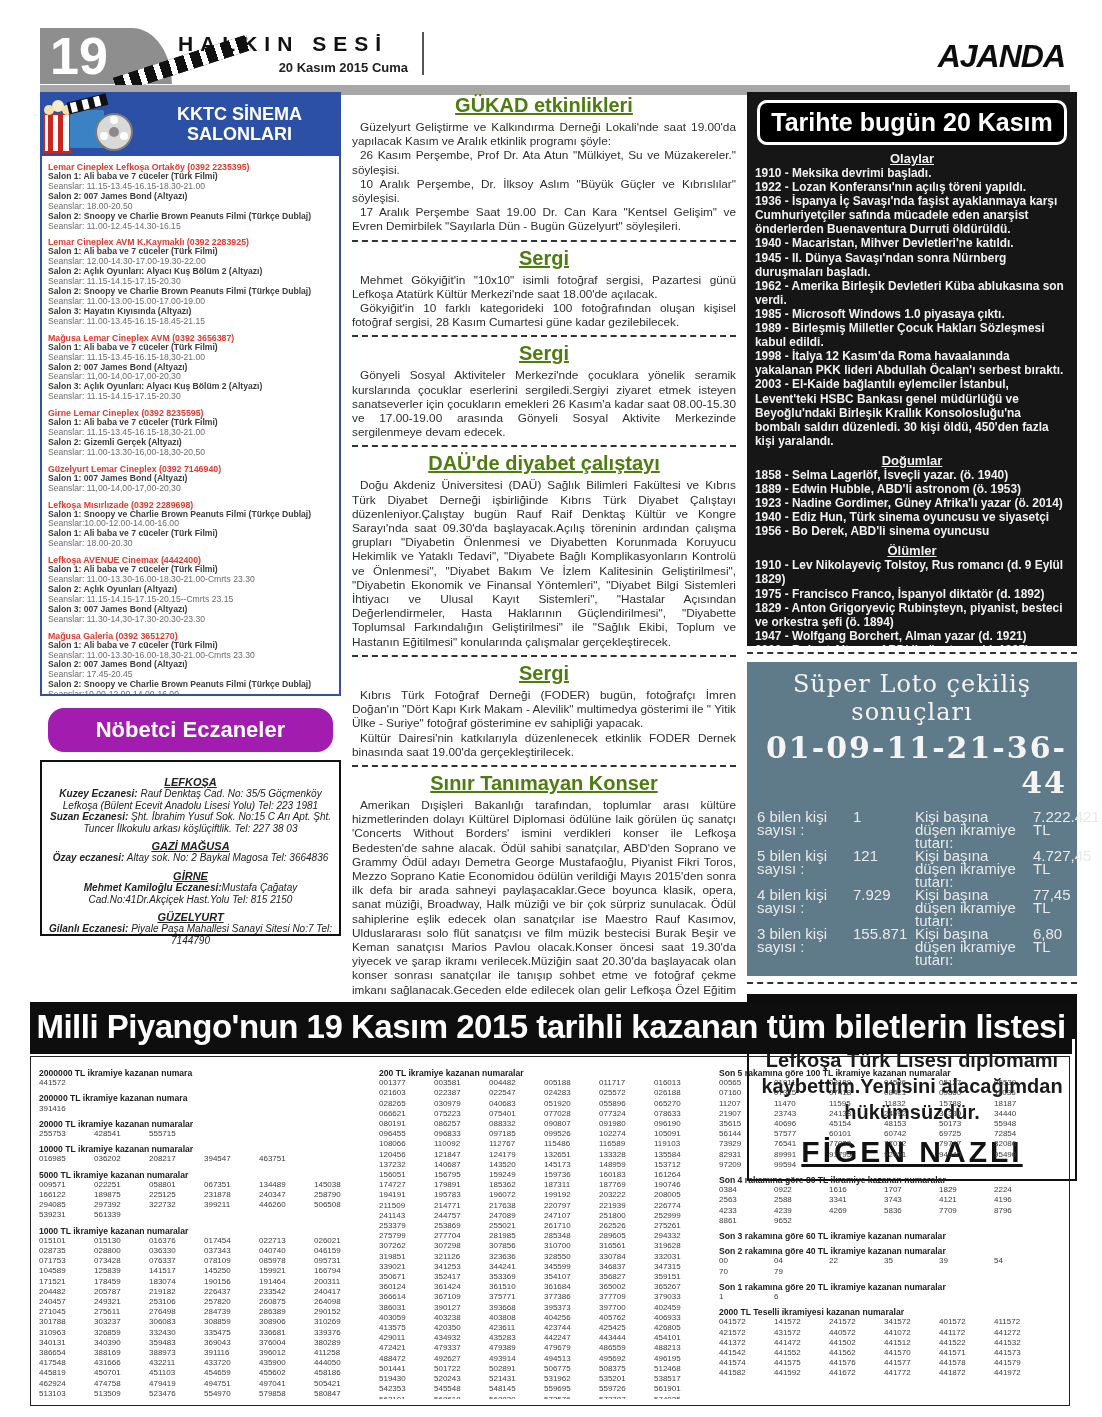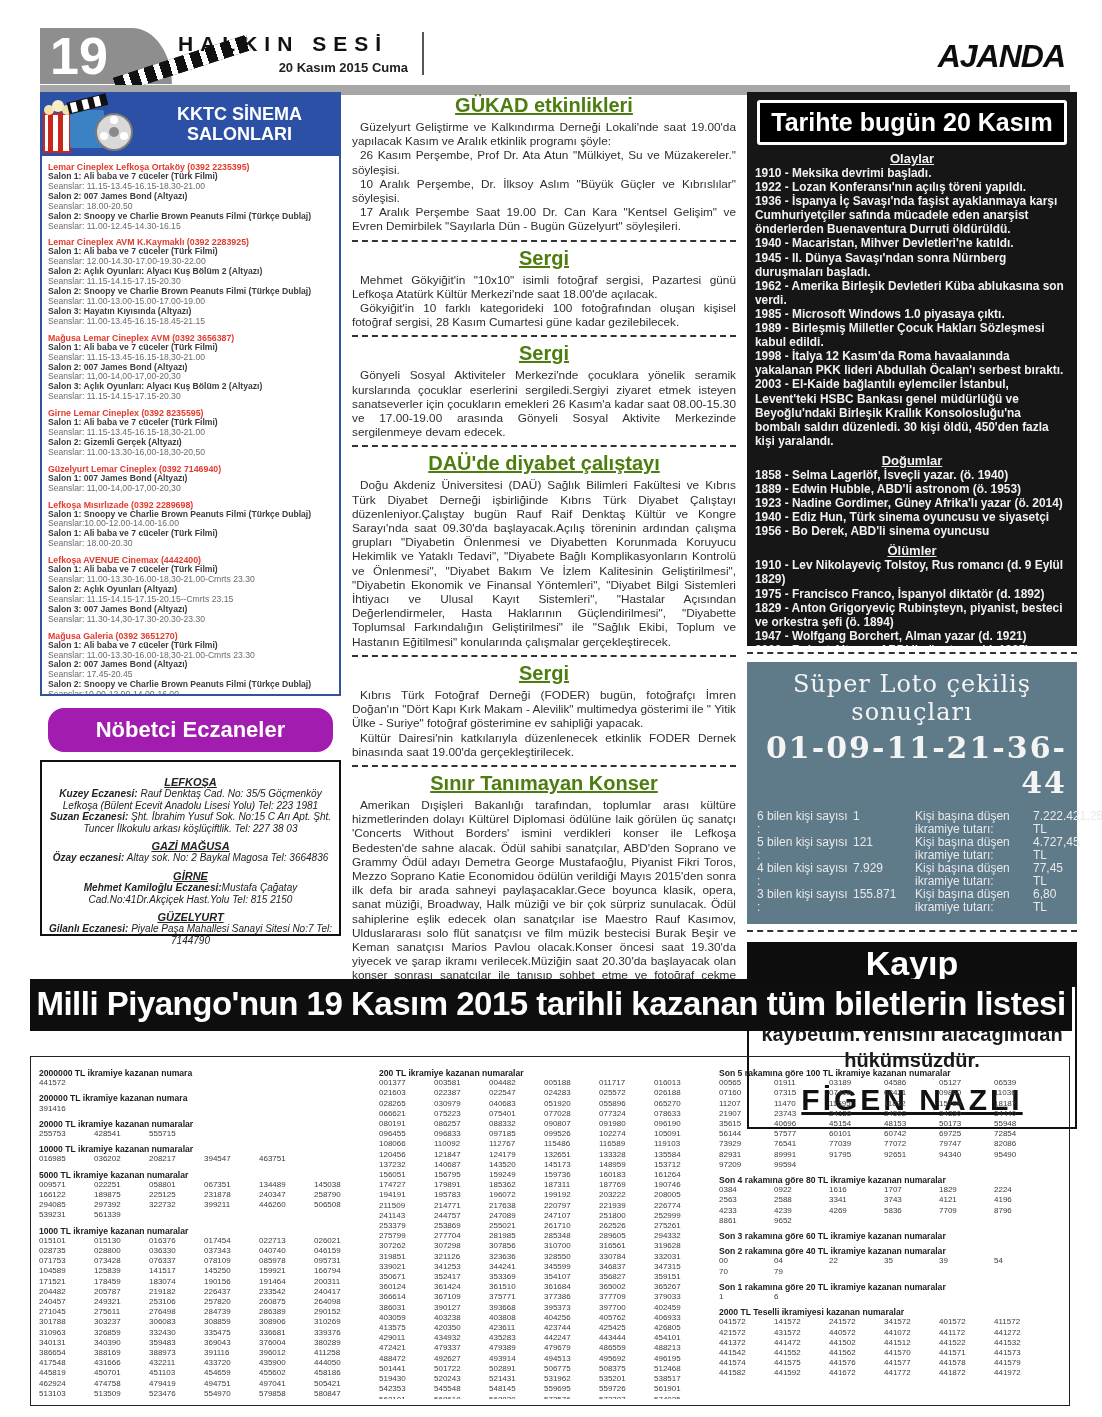--- a/index.html
+++ b/index.html
@@ -38,38 +38,38 @@
   .pharm-box{margin-top:8px;border:2px solid #111;padding:8px 6px;font-style:italic;text-align:center;height:156px;}
   .pharm-region{font-weight:bold;font-size:11px;text-decoration:underline;margin-top:6px;}
   .pharm-entry{font-size:10px;line-height:11.6px;}
   .pharm-entry b{font-weight:bold;}
   
   .article-title{text-align:center;font-size:20px;font-weight:bold;margin:2px 0 3px 0;color:#4d7c0f;text-decoration:underline;}
   .article-p{margin:0;text-align:justify;font-size:11.8px;line-height:14.2px;color:#2e2e2e;text-indent:8px;}
   .dashed{border-top:2px dashed #333;margin:6px 0 5px 0;}
   
   .history-box{background:#161616;color:#f2f2f2;padding:6px 8px 8px 8px;height:540px;overflow:hidden;}
-  .history-ribbon{border:3px solid #fff;border-radius:3px;background:#000;color:#fff;text-align:center;
+  .history-ribbon{border:3px solid #fff;border-radius:10px;background:#000;color:#fff;text-align:center;
                   font-size:25px;font-weight:bold;padding:5px 2px;margin:2px 2px 6px 2px;}
   .hist-heading{text-align:center;font-weight:bold;font-size:13px;text-decoration:underline;margin-top:5px;}
   .hist-item{font-weight:bold;font-size:11.9px;line-height:14.1px;}
   
   .loto-box{background:#5f7a88;color:#f4f4f4;margin-top:8px;padding:8px 10px 10px 10px;}
   .loto-title{font-family:"DejaVu Serif",serif;text-align:center;font-size:24px;letter-spacing:1px;}
   .loto-nums{font-family:"DejaVu Serif",serif;text-align:right;font-size:30px;font-weight:bold;
              letter-spacing:2px;margin:4px 0 10px 0;}
-  .loto-row{display:grid;grid-template-columns:96px 62px 118px auto;font-size:12px;line-height:13px;color:#e9e9e9;}
+  .loto-row{display:grid;grid-template-columns:96px 62px 118px auto;font-size:15px;line-height:13px;color:#e9e9e9;}
   
   .kayip-head{background:#0d0d0d;color:#fff;text-align:center;font-size:34px;font-weight:bold;
               padding:2px 0 4px 0;margin-top:10px;}
   .kayip-box{border:2px solid #111;border-top:none;text-align:center;padding:8px 6px 10px 6px;}
   .kayip-body{font-weight:bold;font-size:20px;line-height:26px;color:#1a1a1a;}
   .kayip-name{font-weight:bold;font-size:30px;letter-spacing:3px;text-decoration:underline;margin-top:10px;color:#111;}
   
-  .piyango-bar{position:absolute;top:979px;left:30px;width:1042px;background:#0e0e0e;color:#fff;
+  .piyango-bar{position:absolute;top:1002px;left:30px;width:1042px;background:#0e0e0e;color:#fff;
                text-align:center;font-size:33px;font-weight:bold;padding:6px 0 8px 0;letter-spacing:-0.5px;}
   .piyango-box{position:absolute;top:1056px;left:30px;width:1040px;height:350px;border:1px solid #222;
                display:flex;gap:10px;padding:6px 8px;box-sizing:border-box;overflow:hidden;}
   .pi-col{overflow:hidden;}
   .pi-col1{width:330px;flex:none;}
   .pi-col2{width:330px;flex:none;}
   .pi-col3{width:330px;flex:none;}
   .pi-heading{font-weight:bold;font-size:8.6px;line-height:10.2px;color:#222;margin-top:5px;}
   .pi-nums{display:grid;grid-template-columns:repeat(6,1fr);font-size:8px;line-height:10.2px;color:#3a3a3a;}
   .pi-col1 .pi-nums{grid-template-columns:repeat(6,1fr);}

